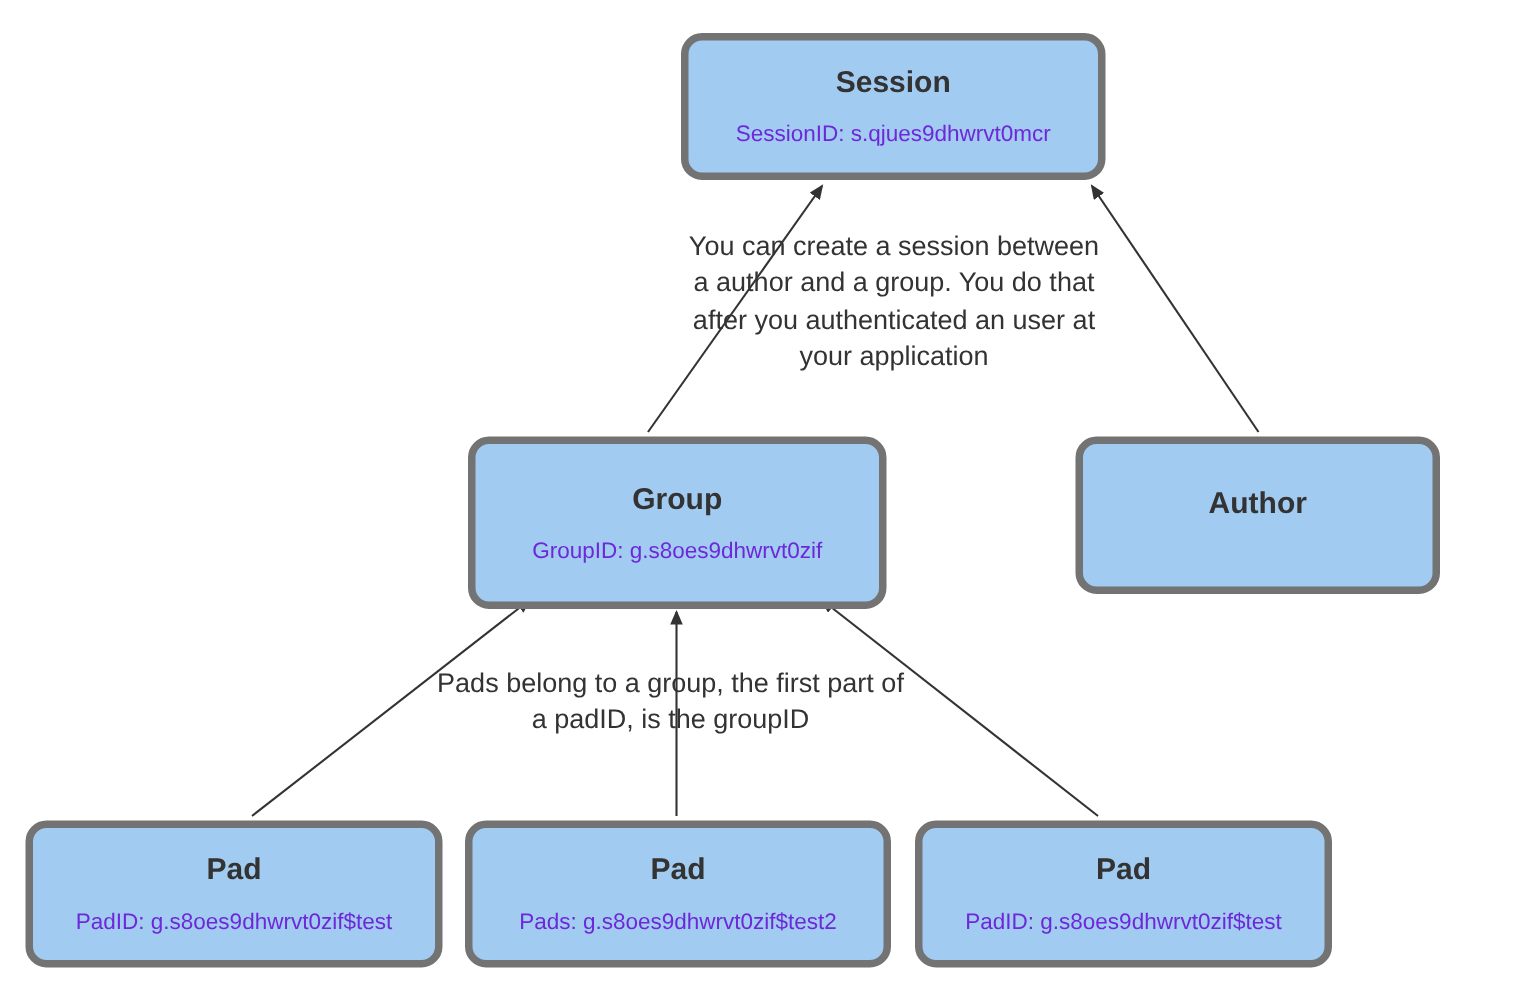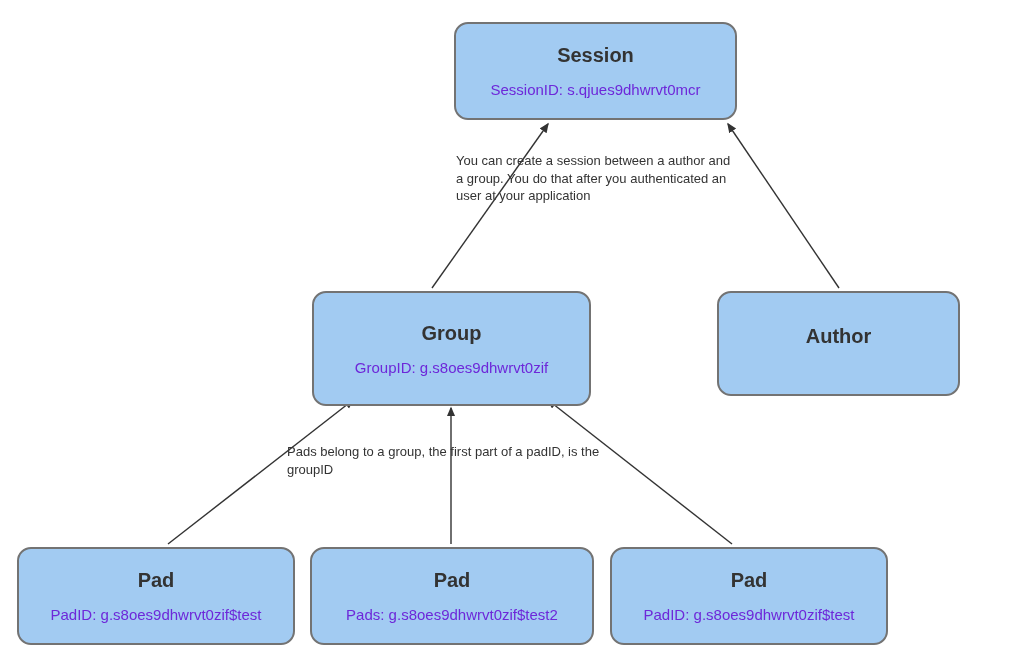--- a/index.html
+++ b/index.html
@@ -21,21 +21,21 @@
     position: absolute;
     left: 0; top: 0;
     width: 1019px;
     height: 663px;
     pointer-events: none;
   }
   .node {
     position: absolute;
     box-sizing: border-box;
     background: #a2cbf2;
-    border: 2px solid #737373;
+    border: 5px solid #737373;
     border-radius: 14px;
     text-align: center;
     display: flex;
     flex-direction: column;
     justify-content: center;
     align-items: center;
     padding: 6px 10px;
   }
   .node .title {
     font-weight: bold;
@@ -43,22 +43,22 @@
     color: #333333;
     margin-bottom: 14px;
   }
   .node .sub {
     font-size: 15px;
     color: #6d28d9;
     white-space: nowrap;
   }
   .annotation {
     position: absolute;
-    text-align: left;
-    font-size: 13px;
+    text-align: center;
+    font-size: 18px;
     color: #333333;
     line-height: 1.35;
   }
 </style>
 </head>
 <body>
 <div class="canvas">
 
 <svg class="arrows">
   <defs>

